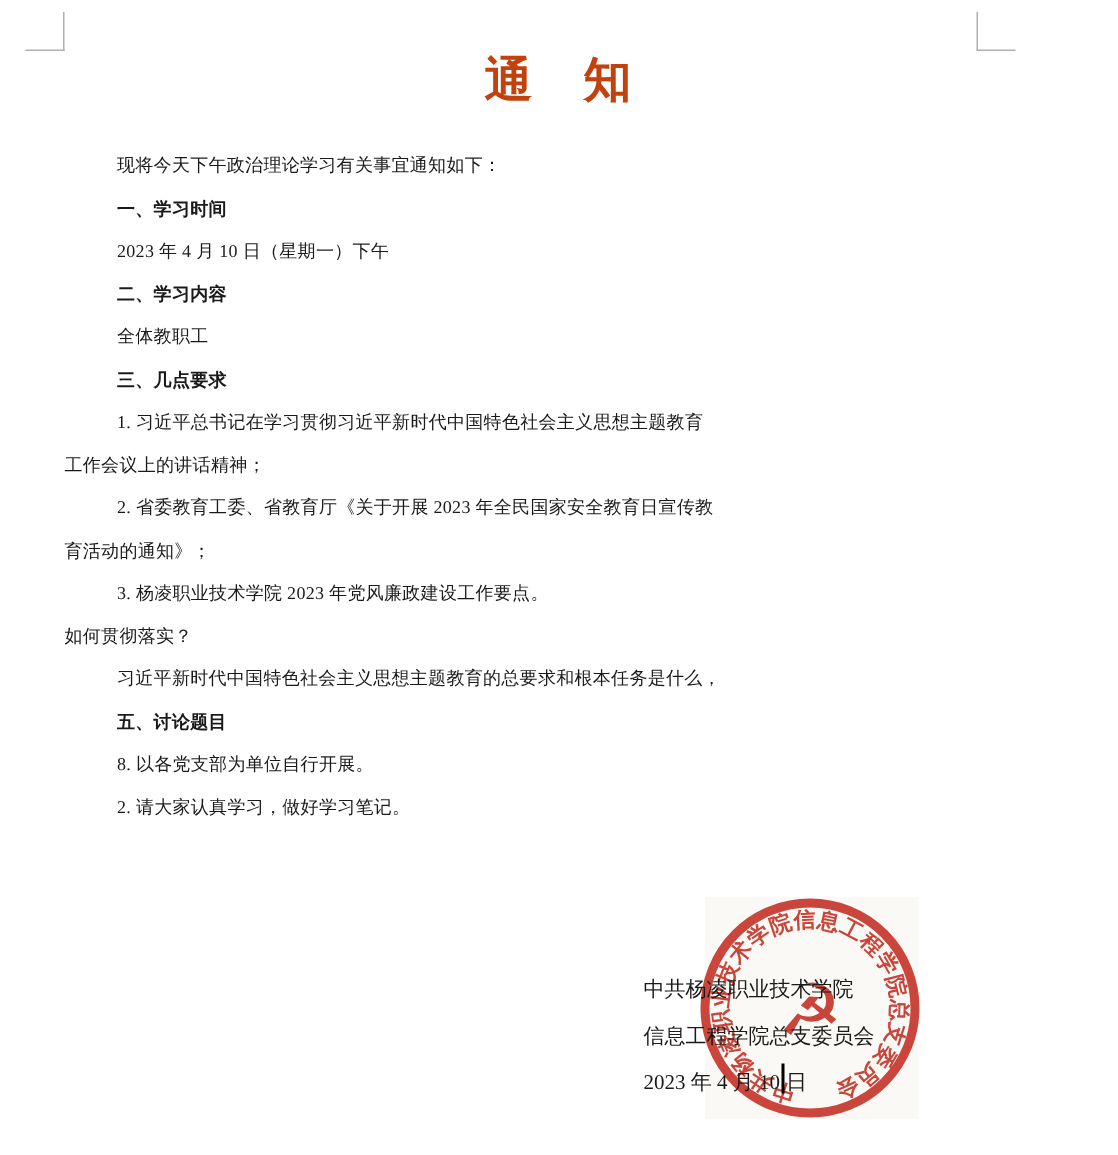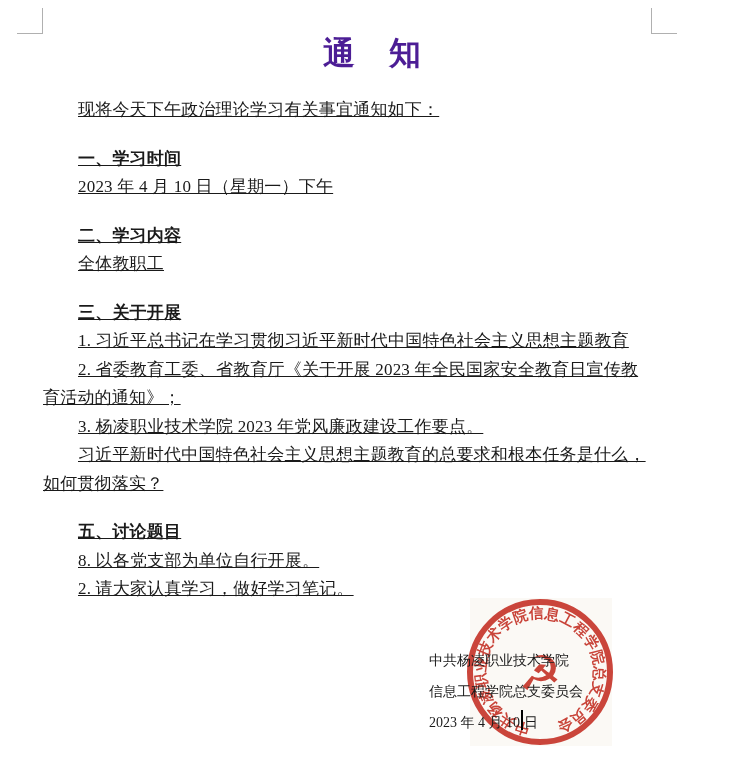--- a/index.html
+++ b/index.html
@@ -13,59 +13,60 @@
   .mark-right { left: 651px; top: 8px; width: 26px; height: 26px;
                 border-left: 1px solid #b0b0b0; border-bottom: 1px solid #b0b0b0; }
 
   
   .title { position: absolute; top: 36px; left: 0; width: 745px;
            text-align: center; font-size: 32px; font-weight: bold;
            line-height: 34px; letter-spacing: 1px; }
 
   
   .content { position: absolute; left: 43px; top: 96px; width: 614px; }
-  .bodyline { font-size: 17px; line-height: 28.5px; height: 28.5px;
-              white-space: nowrap; letter-spacing: 0.2px; text-decoration: underline; }
+  .bodyline { font-size: 12px; line-height: 28.5px; height: 28.5px;
+              white-space: nowrap; letter-spacing: 0.2px; }
   .bodyline.indent  { padding-left: 35px; }
   .bodyline.flush   { padding-left: 0; }
   .bodyline.heading { padding-left: 35px; font-weight: bold;
-                      font-family: "Liberation Sans", "DejaVu Sans", sans-serif; margin-top: 20px; }
+                      font-family: "Liberation Sans", "DejaVu Sans", sans-serif; }
 
   
   .signature { position: absolute; left: 429px; top: 645px; width: 224px;
                text-align: left; font-size: 14px; line-height: 31px;
                z-index: 3; }
   .caret { display: inline-block; width: 2px; height: 20px; background: #000;
            vertical-align: -3px; margin: 0 1px; }
 
   
   .stamp { position: absolute; left: 464px; top: 596px; width: 152px; height: 152px;
            z-index: 2; }
 </style>
 </head>
 <body>
 
 <div class="mark mark-left"></div>
 <div class="mark mark-right"></div>
 
-<div class="title" style="color: #4c1d95;">通　知</div>
+<div class="title" style="color: #c2410c;">通　知</div>
 
 <div class="content" id="doc-body">
     <div class="bodyline indent">现将今天下午政治理论学习有关事宜通知如下：</div>
     <div class="bodyline heading">一、学习时间</div>
     <div class="bodyline indent">2023 年 4 月 10 日（星期一）下午</div>
     <div class="bodyline heading">二、学习内容</div>
     <div class="bodyline indent">全体教职工</div>
-    <div class="bodyline heading">三、关于开展</div>
+    <div class="bodyline heading">三、几点要求</div>
     <div class="bodyline indent">1. 习近平总书记在学习贯彻习近平新时代中国特色社会主义思想主题教育</div>
+    <div class="bodyline flush">工作会议上的讲话精神；</div>
     <div class="bodyline indent">2. 省委教育工委、省教育厅《关于开展 2023 年全民国家安全教育日宣传教</div>
     <div class="bodyline flush">育活动的通知》；</div>
     <div class="bodyline indent">3. 杨凌职业技术学院 2023 年党风廉政建设工作要点。</div>
+    <div class="bodyline flush">如何贯彻落实？</div>
     <div class="bodyline indent">习近平新时代中国特色社会主义思想主题教育的总要求和根本任务是什么，</div>
-    <div class="bodyline flush">如何贯彻落实？</div>
     <div class="bodyline heading">五、讨论题目</div>
     <div class="bodyline indent">8. 以各党支部为单位自行开展。</div>
     <div class="bodyline indent">2. 请大家认真学习，做好学习笔记。</div>
   </div>
 
 <svg class="stamp" viewBox="0 0 152 152" width="152" height="152" xmlns="http://www.w3.org/2000/svg">
   <rect x="6" y="2" width="142" height="148" fill="#f7f3ec" opacity="0.5"></rect>
   <circle id="stamp-ring" cx="76" cy="76" r="70" fill="none" stroke-width="6" opacity="0.92" stroke="#c5352a"></circle>
   <path id="ringpath" d="M66.2,129.1 A54,54 0 1 1 85.8,22.9 A54,54 0 1 1 66.2,129.1" fill="none"></path>
   <text font-size="14.5" font-weight="bold" letter-spacing="0.5" opacity="0.92" id="stamp-ring-text-el" fill="#c5352a">

